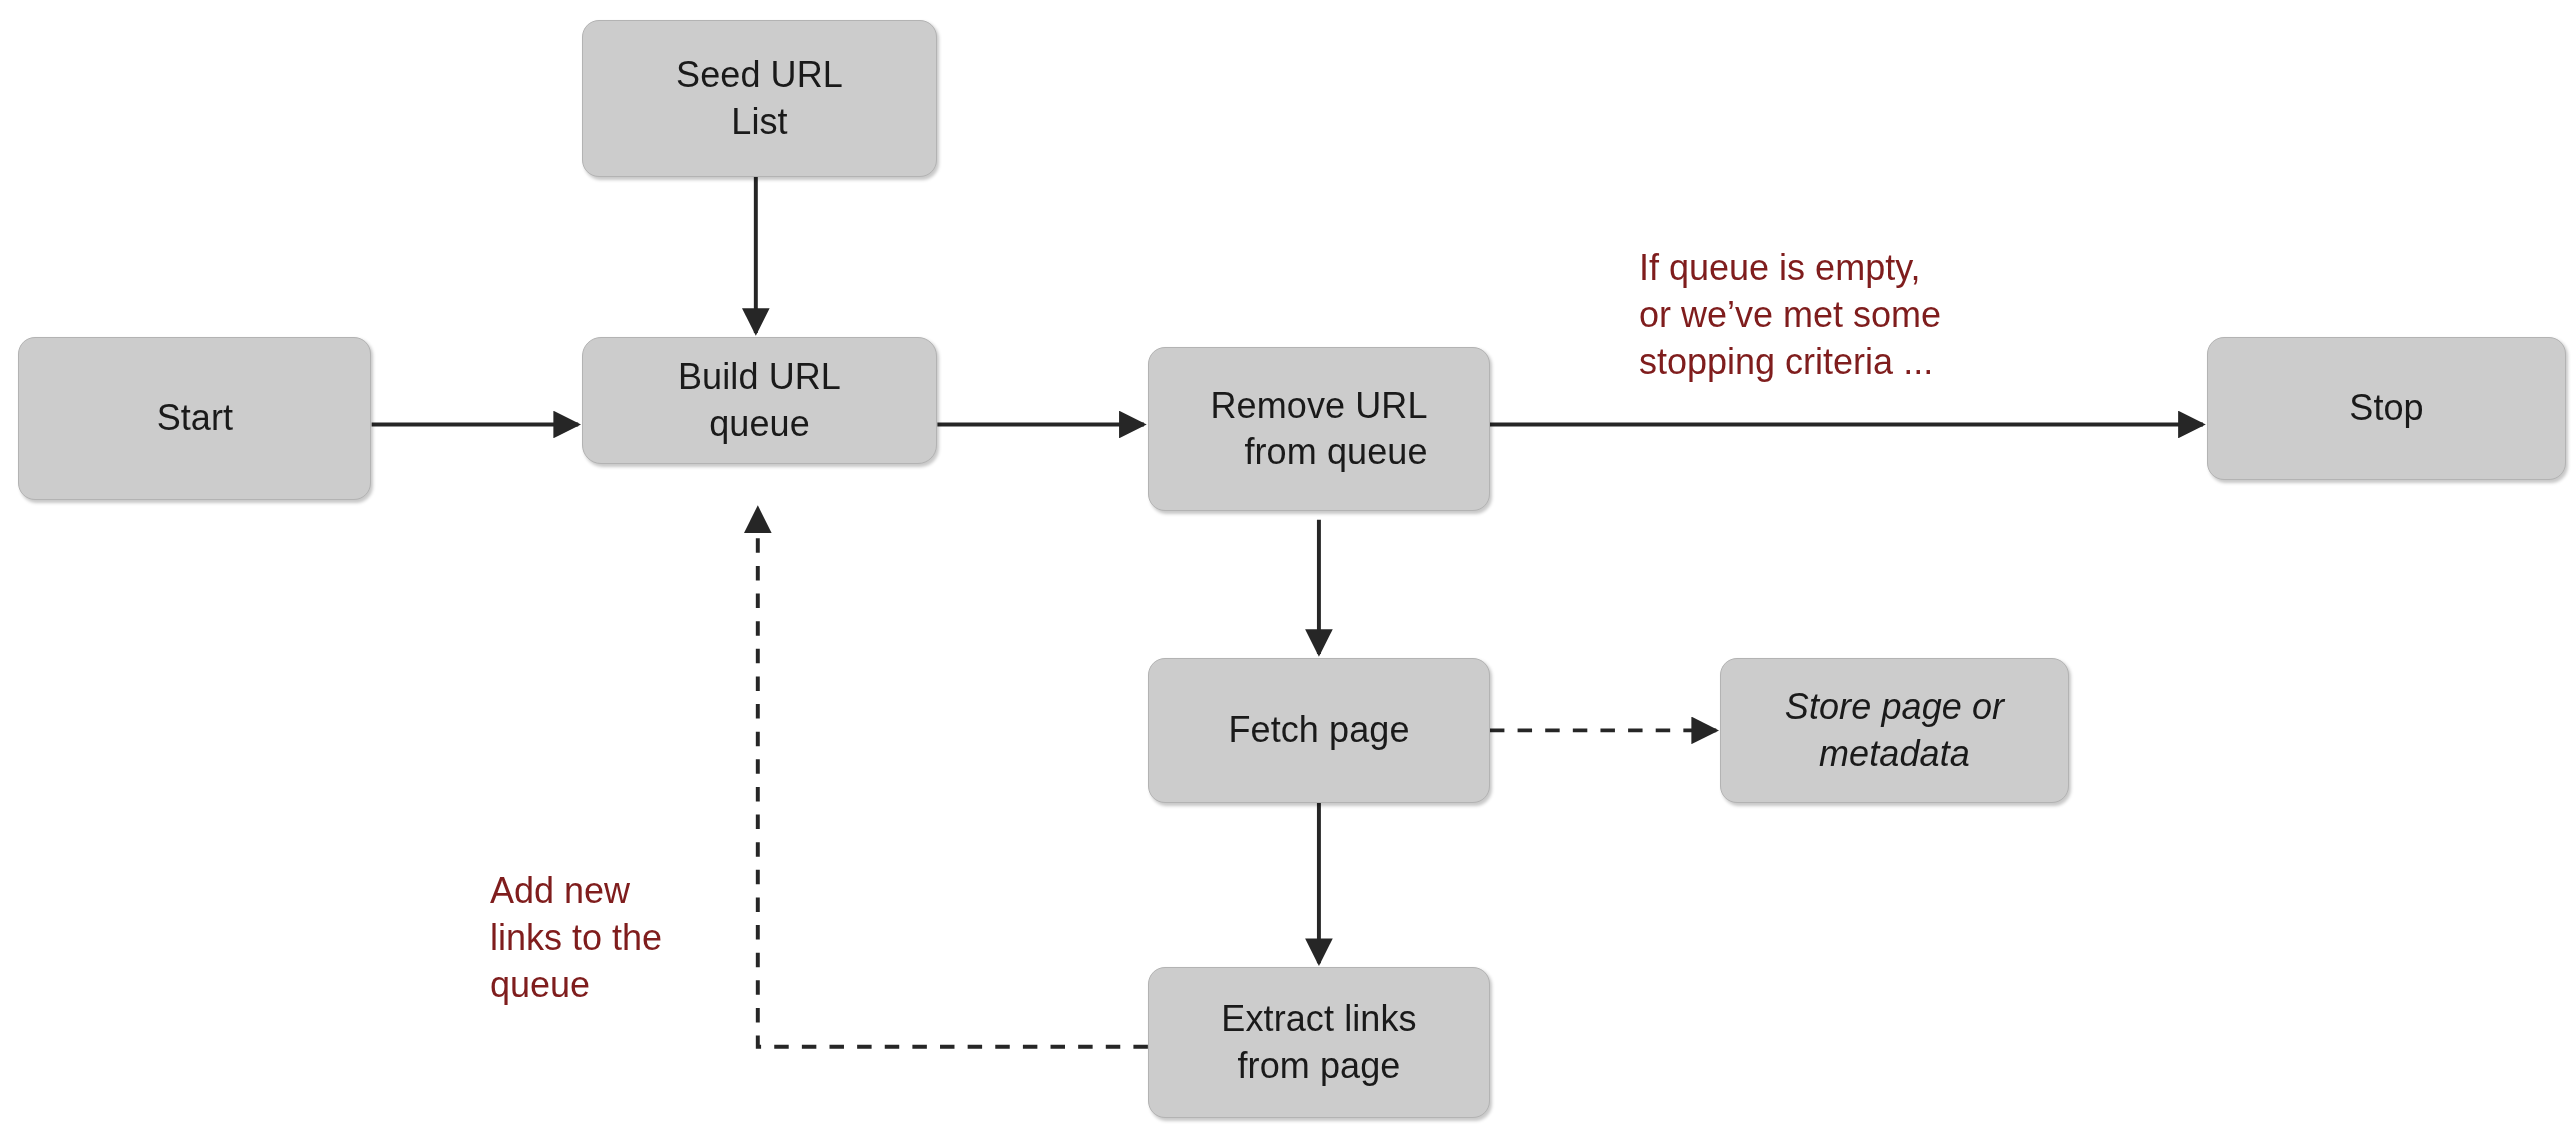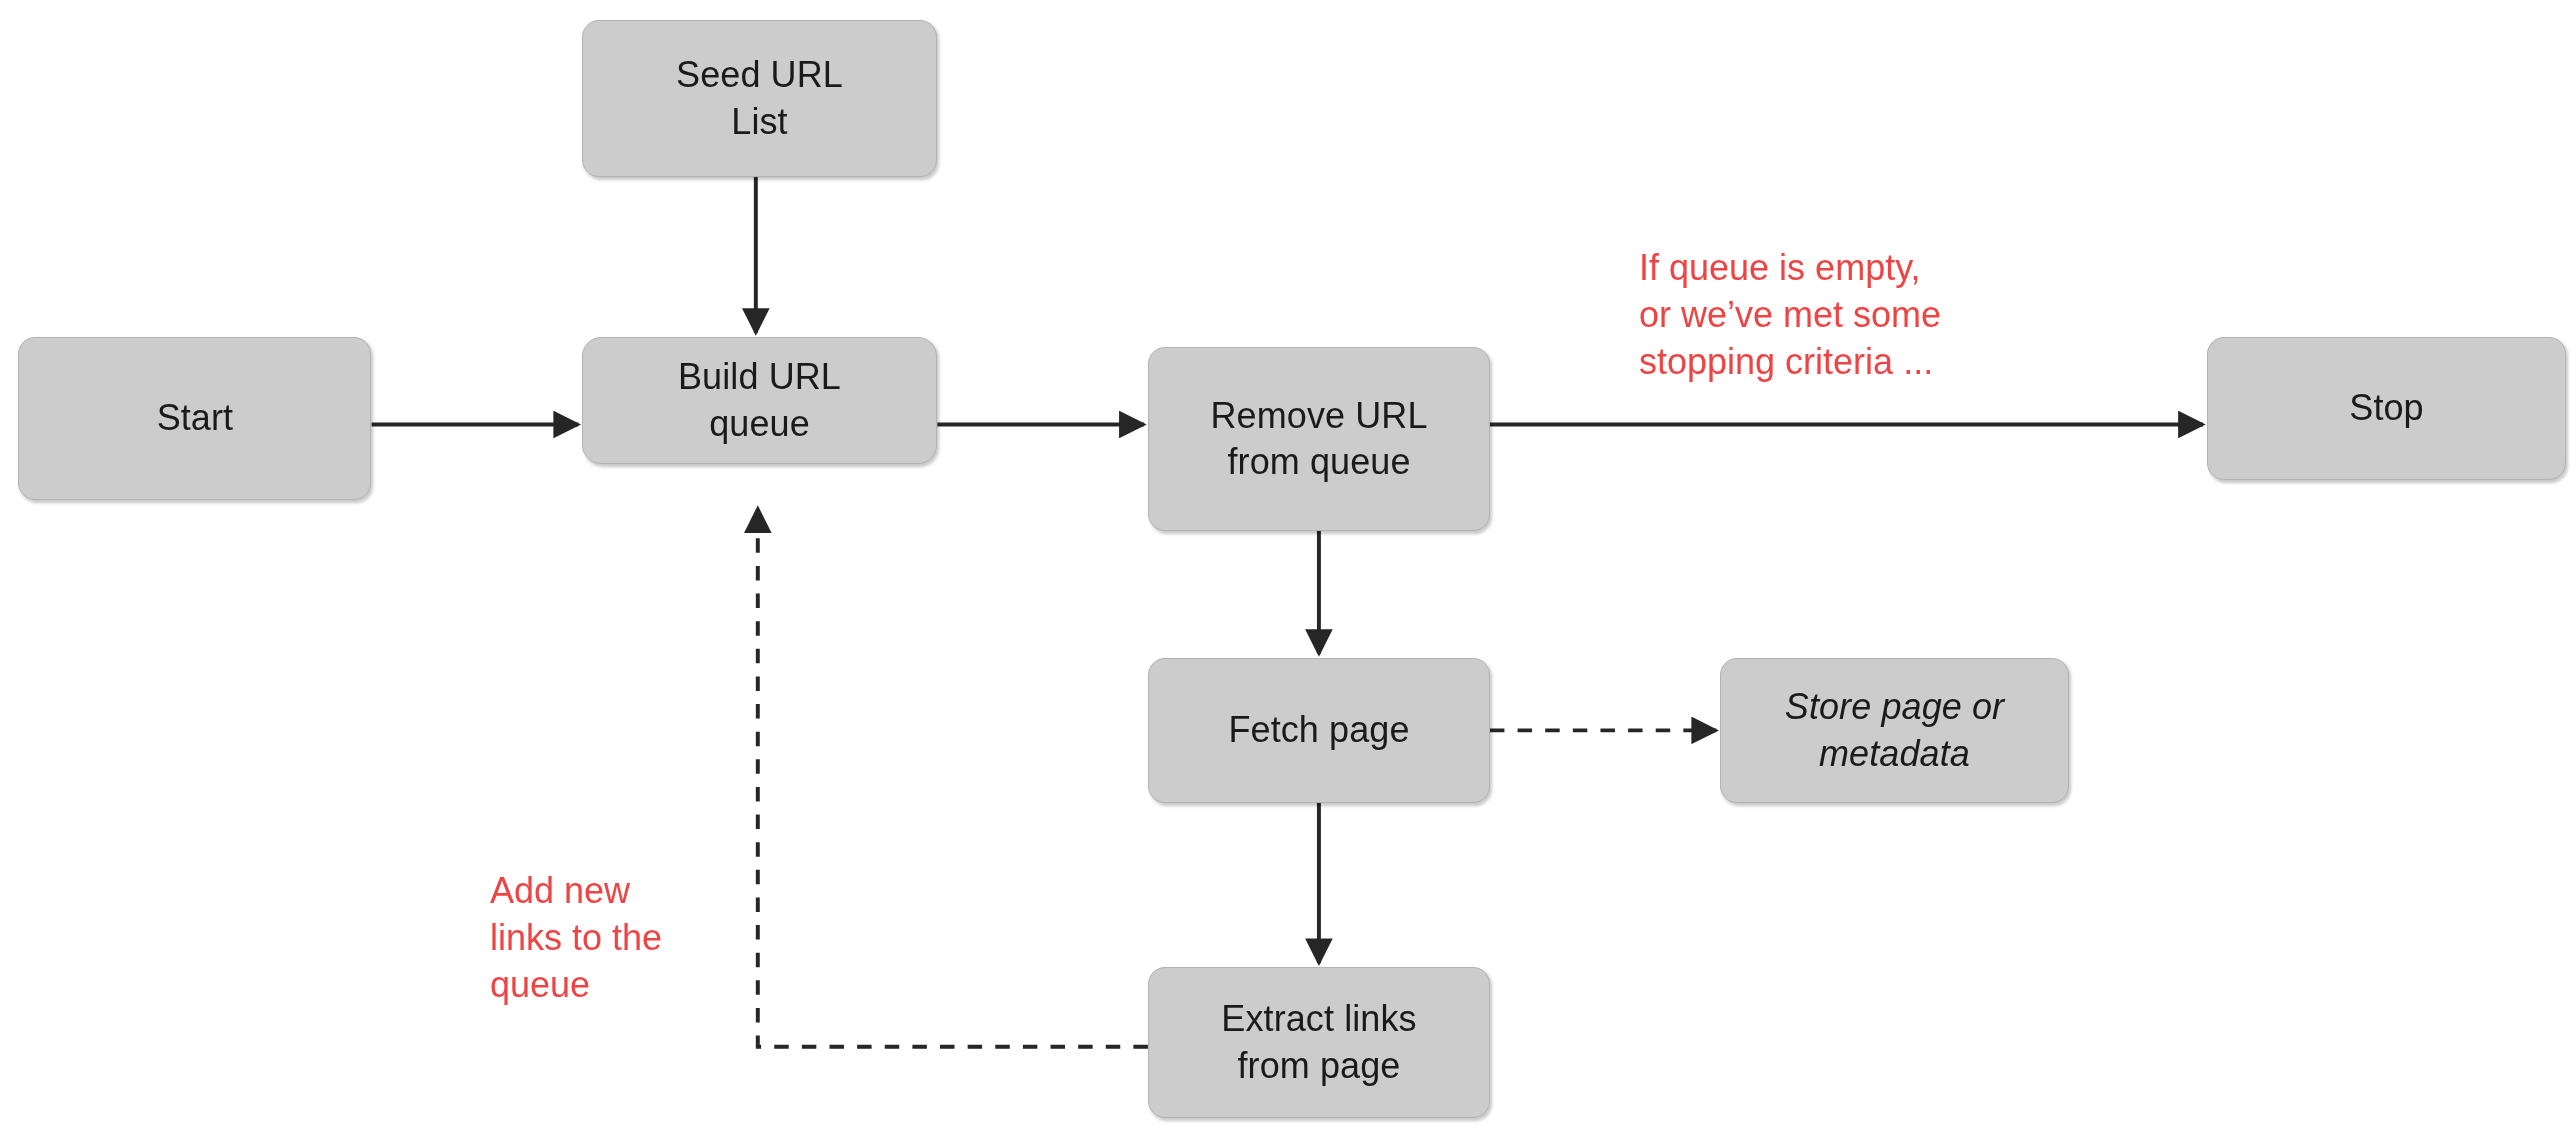--- a/index.html
+++ b/index.html
@@ -28,21 +28,21 @@
     color: #1a1a1a;
     font-size: 36px;
     line-height: 1.28;
     letter-spacing: 0.1px;
     box-shadow: 2px 2.6px 3.3px rgba(0,0,0,0.22);
   }
   .node .label { white-space: pre-line; display: block; }
 
   .note {
     position: absolute;
-    color: #ef4444;
+    color: #7f1d1d;
     font-size: 36px;
     line-height: 1.30;
     white-space: pre-line;
     text-align: left;
   }
 
   #edges {
     position: absolute;
     left: 0;
     top: 0;
@@ -103,21 +103,21 @@
   <div class="node" style="left:582px; top:20px; width:355px; height:157px;">
     <span class="label">Seed URL
 List</span>
   </div>
 
   <div class="node" style="left:582px; top:337px; width:355px; height:127px;border-radius:19px;">
     <span class="label">Build URL
 queue</span>
   </div>
 
-  <div class="node" style="left:1148px; top:347px; width:342px; height:184px;">
+  <div class="node" style="left:1148px; top:347px; width:342px; height:164px;text-align:right;">
     <span class="label">Remove URL
 from queue</span>
   </div>
 
   <div class="node" style="left:2207px; top:337px; width:359px; height:143px;">
     <span class="label">Stop</span>
   </div>
 
   <div class="node" style="left:1148px; top:658px; width:342px; height:145px;">
     <span class="label">Fetch page</span>

